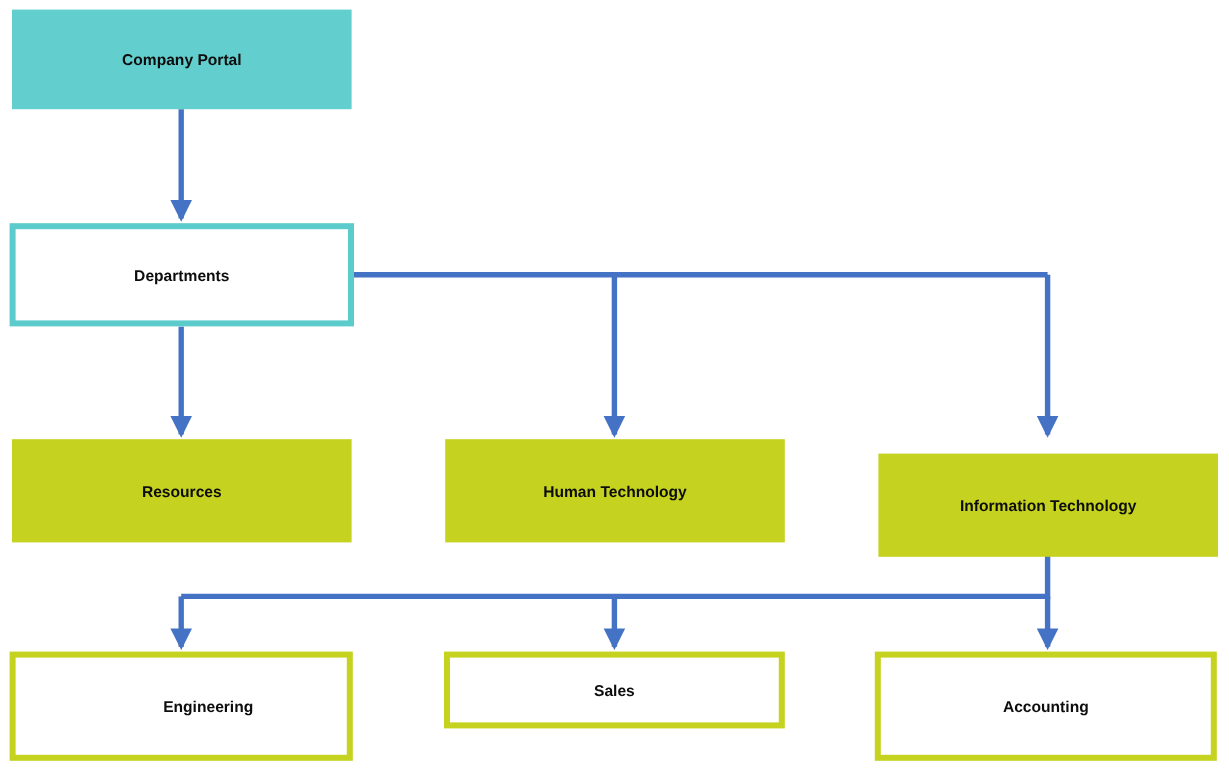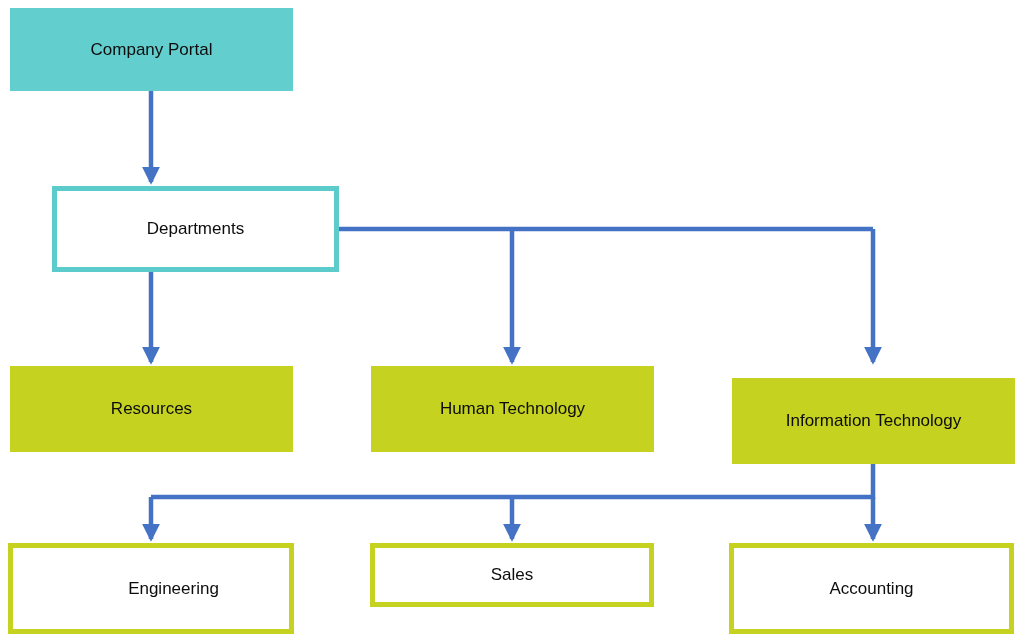--- a/index.html
+++ b/index.html
@@ -30,22 +30,22 @@
   }
   .connector-layer marker path{
     fill:var(--connector-blue);
     stroke:none;
   }
   .node{
     position:absolute;
     box-sizing:border-box;
     display:flex;align-items:center;justify-content:center;
     text-align:center;
-    font-weight:normal;
-    font-size:17px;
+    font-weight:bold;
+    font-size:13px;
     color:var(--text);
   }
   .teal-fill{background:var(--node-fill-teal);}
   .teal-outline{background:#ffffff;border:5px solid var(--outline-teal);}
   .green-fill{background:var(--node-fill-green);}
   .green-outline{background:#ffffff;border:5px solid var(--outline-green);}
   .label{display:block;padding:0 8px;}
 </style>
 </head>
 <body>
@@ -75,21 +75,21 @@
 
     <path class="edge" d="M512 497 V539" marker-end="url(#arrowhead)"></path>
 
     <path class="edge" d="M873 497 V539" marker-end="url(#arrowhead)"></path>
   </svg>
 
   <div class="node teal-fill" style="left:10px;top:8px;width:283px;height:83px;">
     <span class="label">Company Portal</span>
   </div>
 
-  <div class="node teal-outline" style="left:8px;top:186px;width:287px;height:86px;margin-left:44px;">
+  <div class="node teal-outline" style="left:8px;top:186px;width:287px;height:86px;">
     <span class="label">Departments</span>
   </div>
 
   <div class="node green-fill" style="left:10px;top:366px;width:283px;height:86px;">
     <span class="label">Resources</span>
   </div>
 
   <div class="node green-fill" style="left:371px;top:366px;width:283px;height:86px;">
     <span class="label">Human Technology</span>
   </div>

